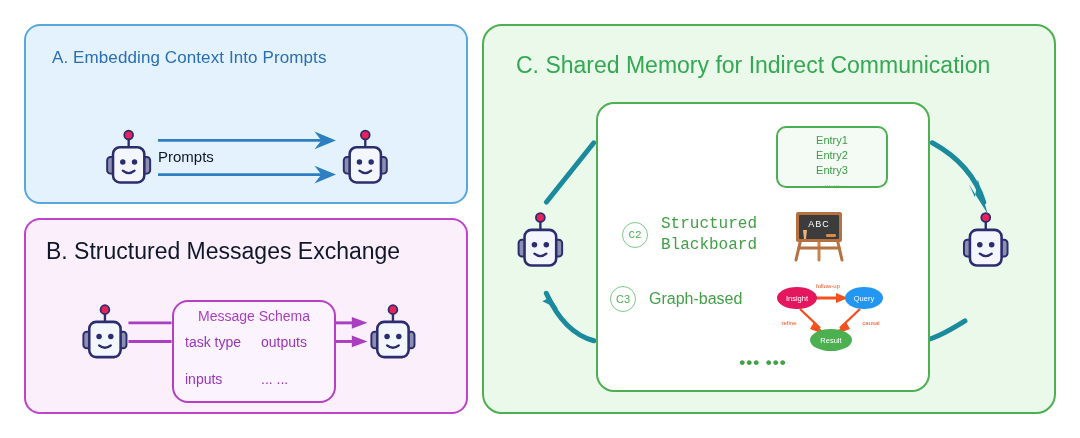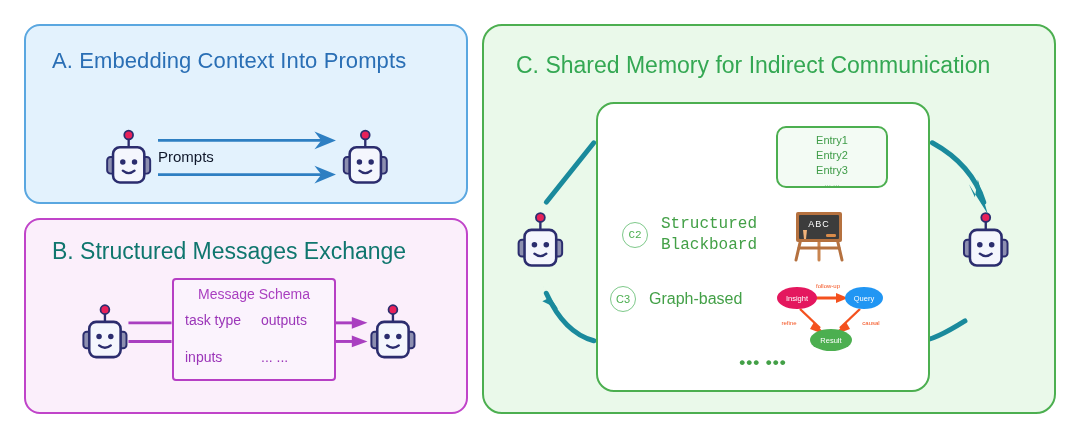--- a/index.html
+++ b/index.html
@@ -4,32 +4,32 @@
 <style>
   html,body{margin:0;padding:0;background:#ffffff;}
   body{width:1080px;height:438px;position:relative;overflow:hidden;
        font-family:"Liberation Sans","DejaVu Sans",sans-serif;}
 
   .panel{position:absolute;border-radius:16px;box-sizing:border-box;}
 
   
   #panel-a{left:24px;top:24px;width:444px;height:180px;
            background:#e3f2fd;border:2px solid #5aa7e0;}
-  #panel-a .title{position:absolute;left:26px;top:22px;font-size:22px;
+  #panel-a .title{position:absolute;left:26px;top:22px;font-size:17px;
            color:#2a6fb5;letter-spacing:.1px;white-space:nowrap;}
   #panel-a .svg-layer{position:absolute;left:0;top:0;width:100%;height:100%;}
 
   
   #panel-b{left:24px;top:218px;width:444px;height:196px;
            background:#fbeffb;border:2px solid #c044c9;}
-  #panel-b .title{position:absolute;left:26px;top:18px;font-size:23px;
-           color:#0f766e;white-space:nowrap;}
+  #panel-b .title{position:absolute;left:20px;top:18px;font-size:23px;
+           color:#0f172a;white-space:nowrap;}
   #panel-b .svg-layer{position:absolute;left:0;top:0;width:100%;height:100%;}
-  .schema-box{position:absolute;left:146px;top:58px;width:160px;height:99px;
-           background:#fbf3fd;border:2px solid #b63fc4;border-radius:4px;}
+  .schema-box{position:absolute;left:146px;top:80px;width:160px;height:99px;
+           background:#fbf3fd;border:2px solid #b63fc4;border-radius:16px;}
   .schema-title{position:absolute;top:6px;left:0;width:100%;text-align:center;
            font-size:14px;color:#a93fc0;}
   .schema-grid{position:absolute;top:31px;left:11px;width:142px;
            display:grid;grid-template-columns:76px 66px;row-gap:17px;}
   .schema-grid span{font-size:14px;color:#9b35b8;line-height:1.42;}
 
   
   #panel-c{left:482px;top:24px;width:574px;height:390px;
            background:#eaf9ea;border:2px solid #4caf50;border-radius:20px;padding-left:24px;}
   #panel-c .title{position:absolute;left:32px;top:26px;font-size:23px;

